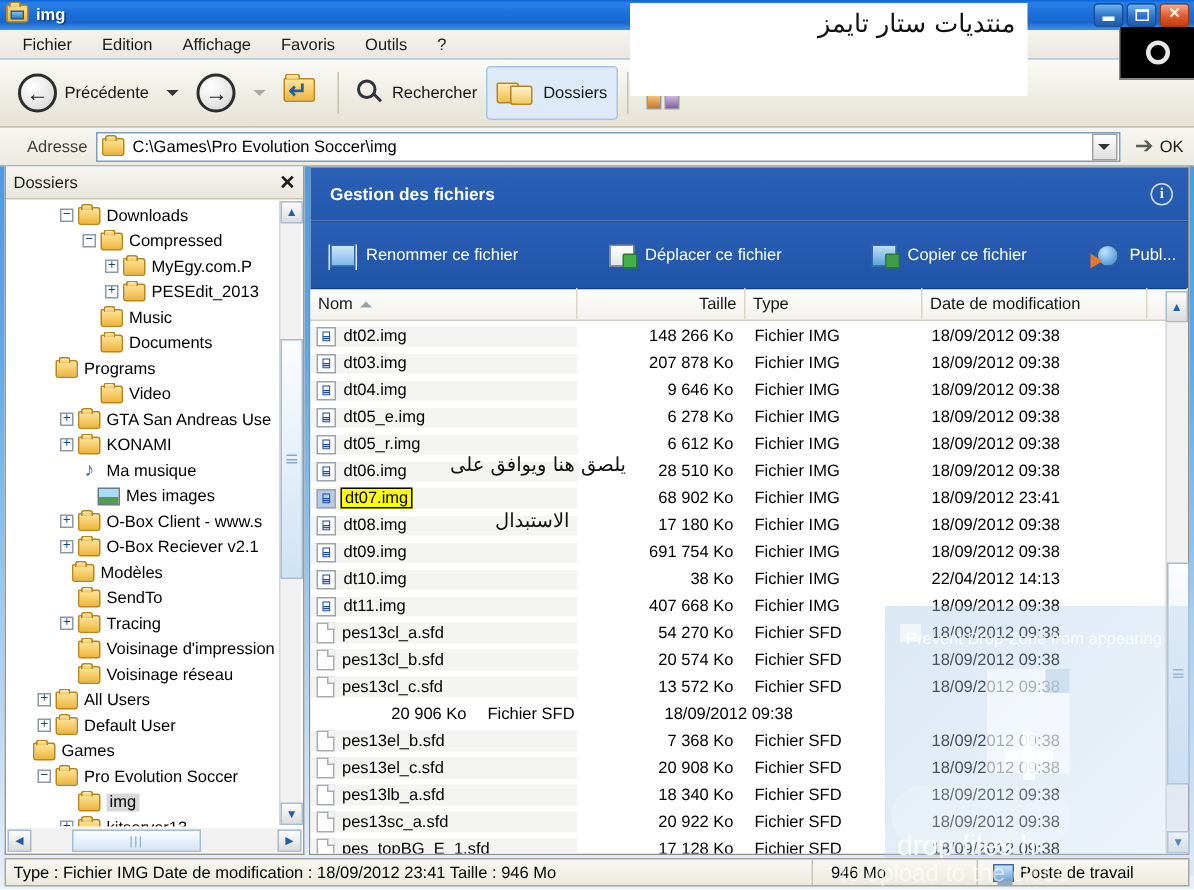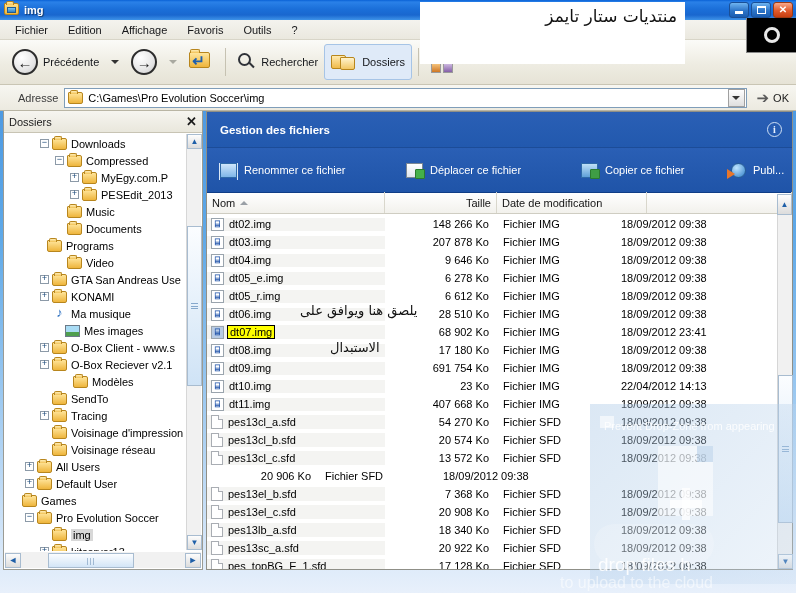--- a/index.html
+++ b/index.html
@@ -440,21 +440,21 @@
         <div class="trow" style="padding-left: 51px;">
           <span class="tspace"></span>
           <span class="tfolder"></span>
           <span class="tlabel">Music</span>
         </div>
         <div class="trow" style="padding-left: 51px;">
           <span class="tspace"></span>
           <span class="tfolder"></span>
           <span class="tlabel">Documents</span>
         </div>
-        <div class="trow" style="padding-left: 31px;">
+        <div class="trow" style="padding-left: 21px;">
           <span class="tspace"></span>
           <span class="tfolder"></span>
           <span class="tlabel">Programs</span>
         </div>
         <div class="trow" style="padding-left: 51px;">
           <span class="tspace"></span>
           <span class="tfolder"></span>
           <span class="tlabel">Video</span>
         </div>
         <div class="trow" style="padding-left: 36px;">
@@ -480,21 +480,21 @@
         <div class="trow" style="padding-left: 36px;">
           <span class="tplus">+</span>
           <span class="tfolder"></span>
           <span class="tlabel">O-Box Client - www.s</span>
         </div>
         <div class="trow" style="padding-left: 36px;">
           <span class="tplus">+</span>
           <span class="tfolder"></span>
           <span class="tlabel">O-Box Reciever v2.1</span>
         </div>
-        <div class="trow" style="padding-left: 57px; align-items: center;">
+        <div class="trow" style="padding-left: 32px; align-items: center;">
           <span class="tspace"></span>
           <span class="tfolder"></span>
           <span class="tlabel">Modèles</span>
         </div>
         <div class="trow" style="padding-left: 36px;">
           <span class="tspace"></span>
           <span class="tfolder"></span>
           <span class="tlabel">SendTo</span>
         </div>
         <div class="trow" style="padding-left: 36px;">
@@ -594,20 +594,23 @@
     </div>
 
     <div class="col-header">
       <div class="ch" style="width:178px;">
         <span>Nom</span>
         <span class="sortcaret"></span>
       </div>
       <div class="ch num" style="width:112px;">
         <span>Taille</span>
       </div>
+      <div class="ch" style="width:118px;">
+        <span>Type</span>
+      </div>
       <div class="ch" style="width:150px;">
         <span>Date de modification</span>
       </div>
       <div class="ch" style="flex:1 1 auto;"></div>
     </div>
 
     <div class="filelist" id="filelist">
         <div class="frow">
           <div class="fc-name name-shade">
             <span class="icon-img">⌸</span>
@@ -687,21 +690,21 @@
           </div>
           <div class="fc-size">691 754 Ko</div>
           <div class="fc-type">Fichier IMG</div>
           <div class="fc-date">18/09/2012 09:38</div>
         </div>
         <div class="frow">
           <div class="fc-name name-shade">
             <span class="icon-img">⌸</span>
             <span>dt10.img</span>
           </div>
-          <div class="fc-size">23 Ko</div>
+          <div class="fc-size">38 Ko</div>
           <div class="fc-type">Fichier IMG</div>
           <div class="fc-date">22/04/2012 14:13</div>
         </div>
         <div class="frow">
           <div class="fc-name name-shade">
             <span class="icon-img">⌸</span>
             <span>dt11.img</span>
           </div>
           <div class="fc-size">407 668 Ko</div>
           <div class="fc-type">Fichier IMG</div>
@@ -814,15 +817,23 @@
   <div class="arab-note n1">يلصق هنا ويوافق على</div>
   <div class="arab-note n2">الاستبدال</div>
 
   <div class="arabic-wm">
     <span>منتديات ستار تايمز</span>
   </div>
   <div class="rec-badge">
     <div class="rec-ring"></div>
   </div>
 
+  <div class="statusbar">
+    <div class="sb-cell sb-main">Type : Fichier IMG Date de modification : 18/09/2012 23:41 Taille  : 946 Mo</div>
+    <div class="sb-cell sb-size">946 Mo</div>
+    <div class="sb-cell sb-loc">
+      <div class="pc-ico"></div>
+      <span>Poste de travail</span>
+    </div>
+  </div>
   <div class="status-wm">to upload to the cloud</div>
 
 </div>
 
 </body></html>

